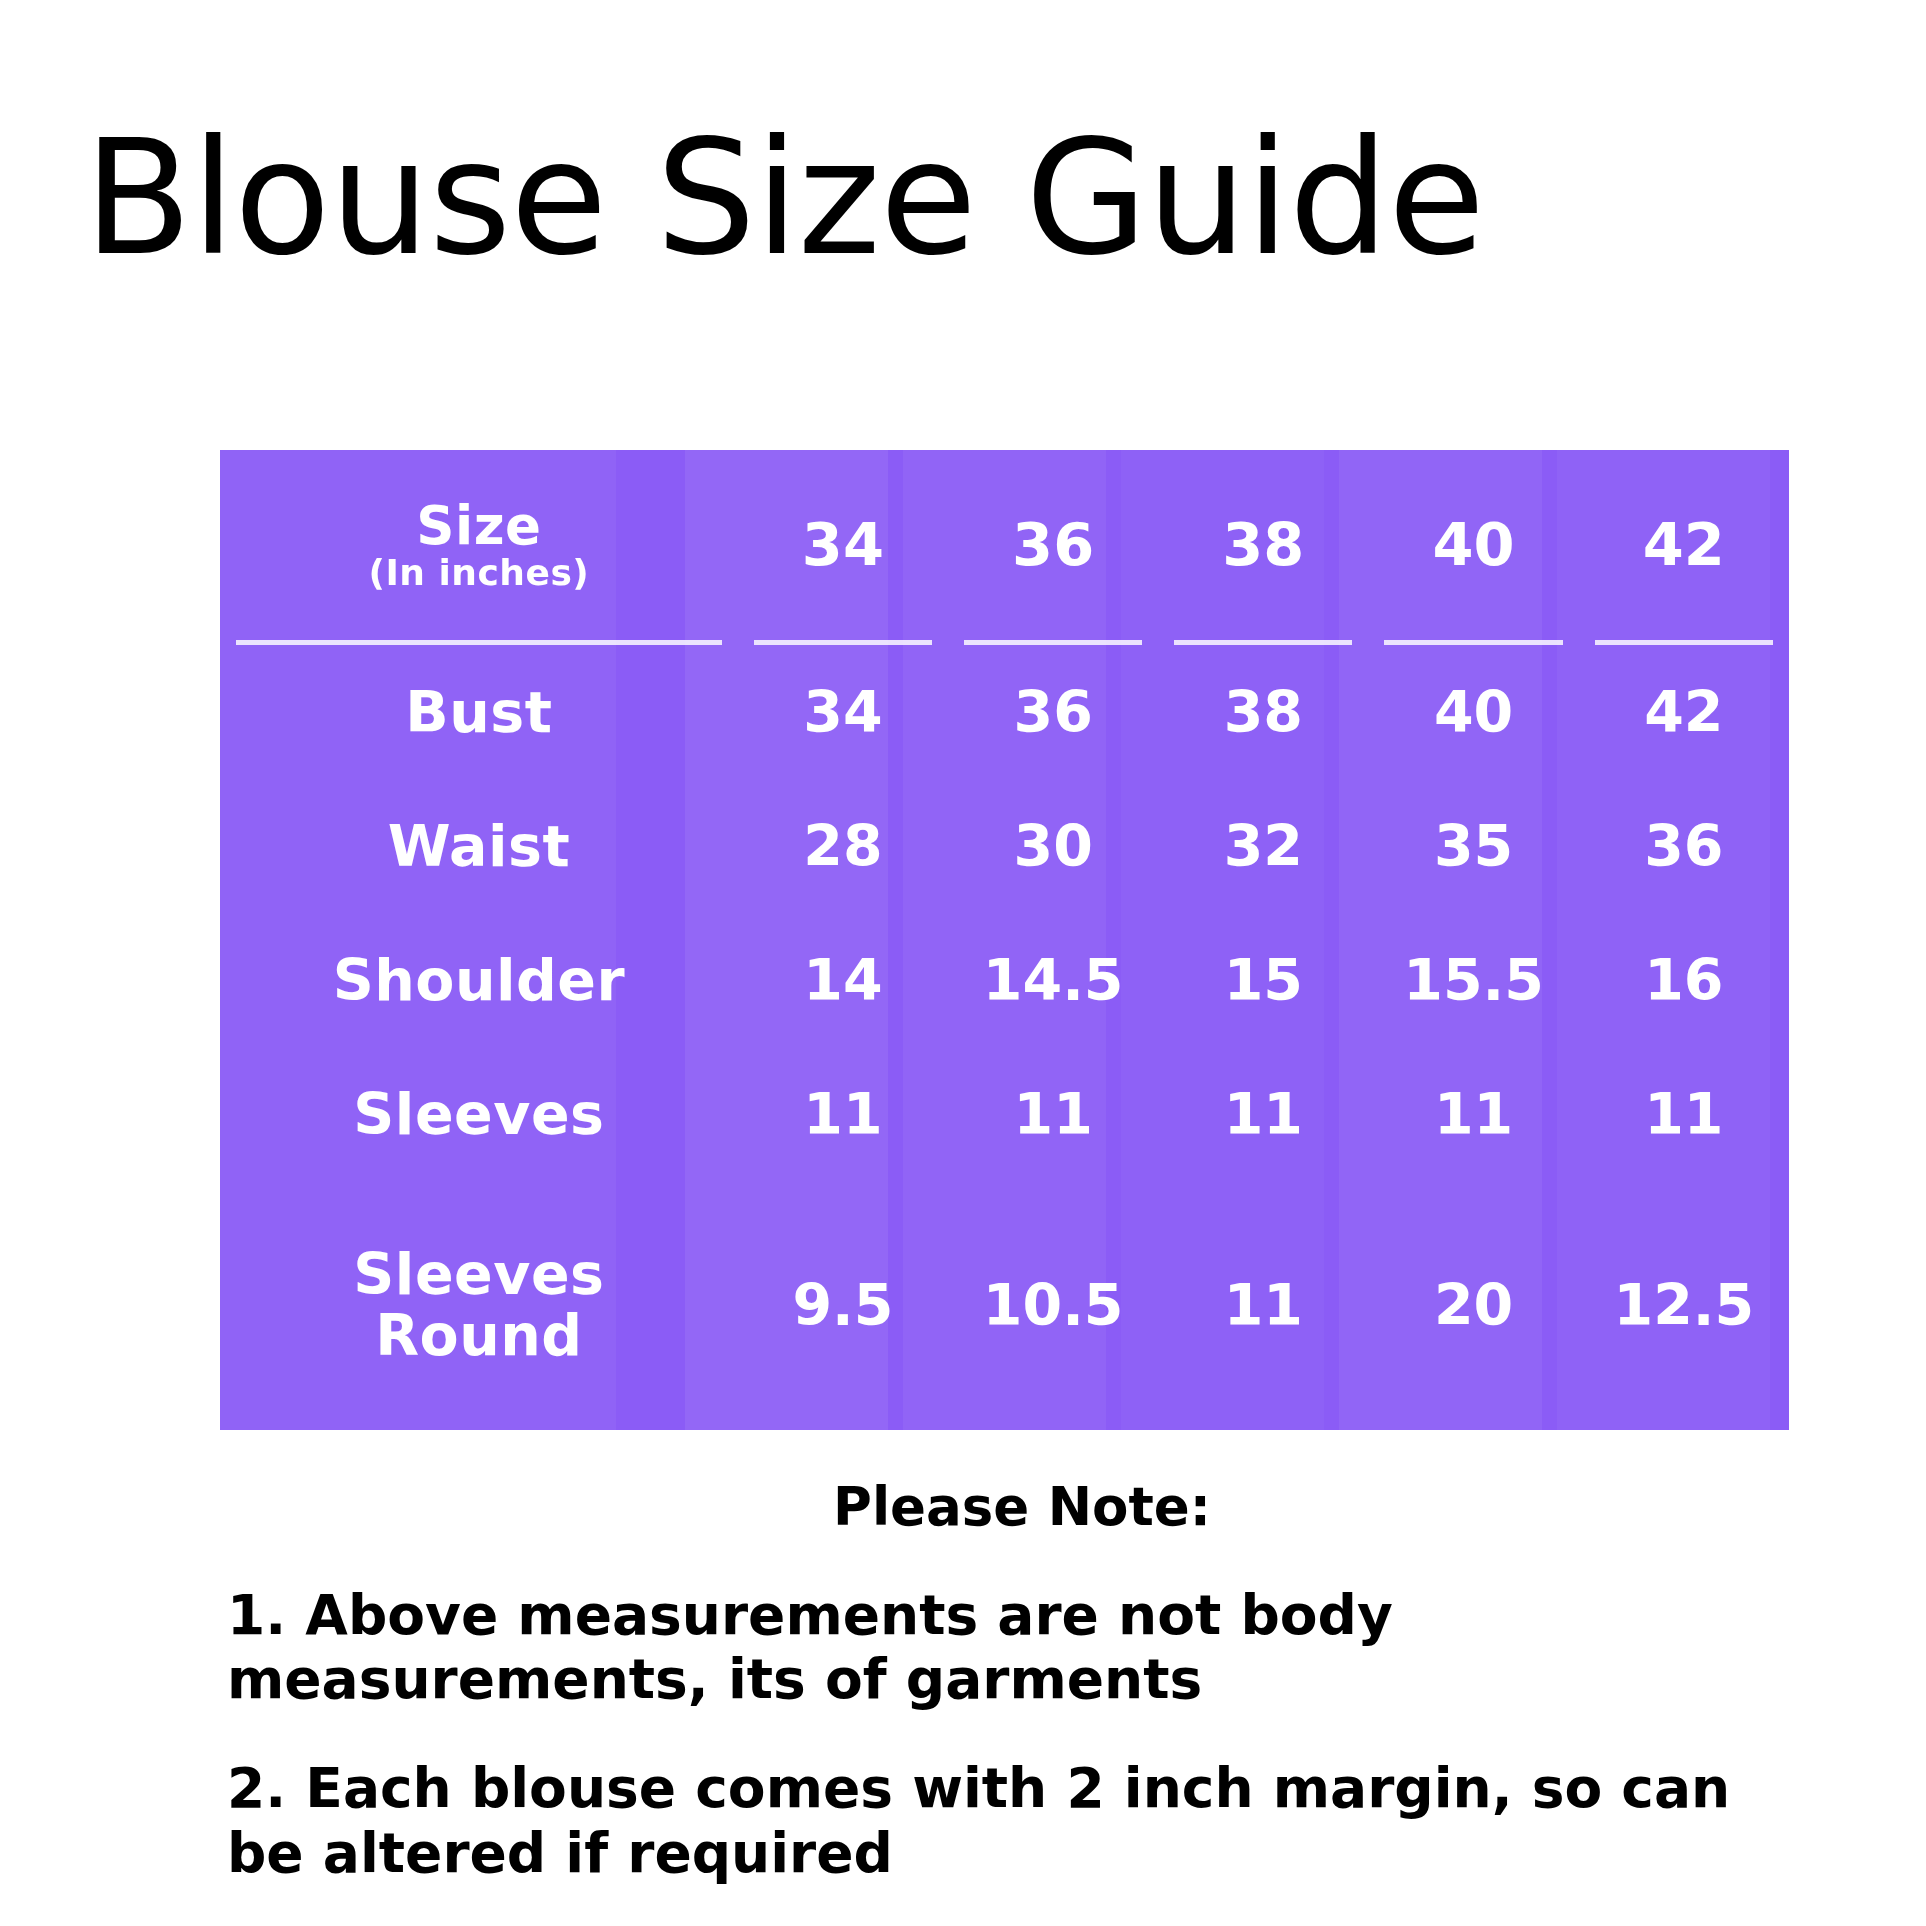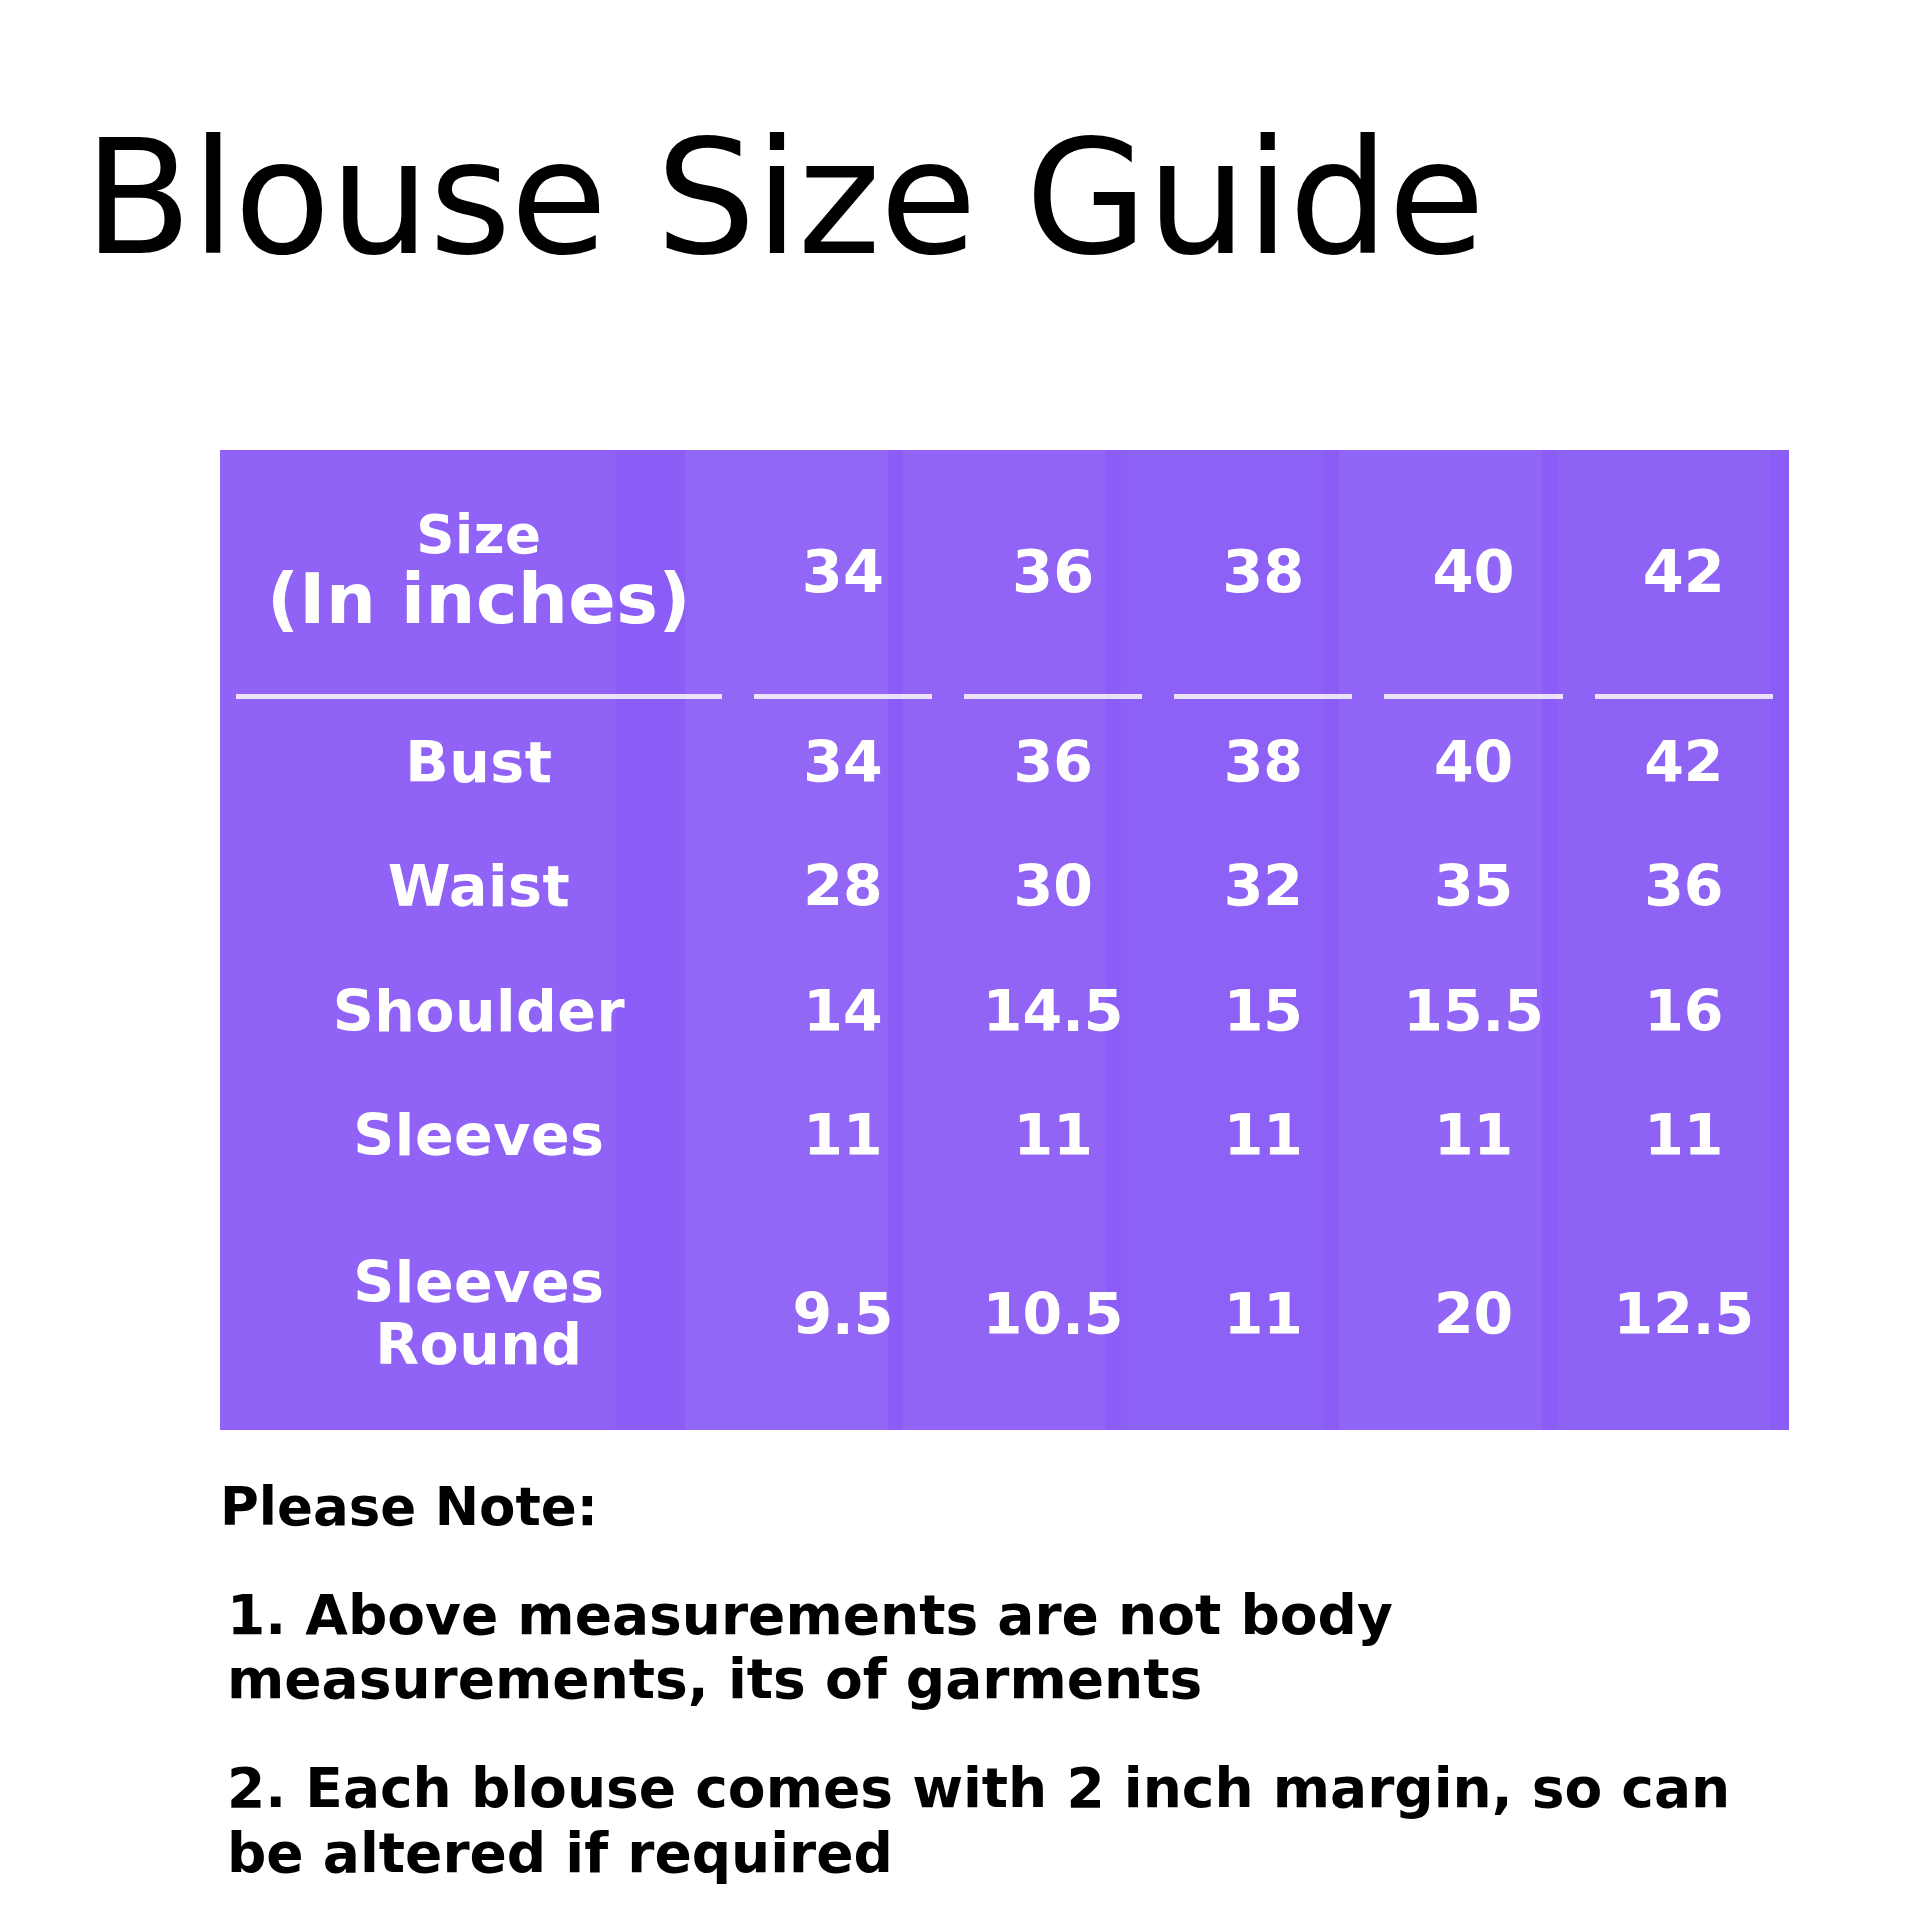--- a/index.html
+++ b/index.html
@@ -82,21 +82,21 @@
   table.size col.label { width: 33%; }
   table.size col.val   { width: 13.4%; }
 
   .hdr-label {
     font-size: 53px;
     line-height: 1.05;
     letter-spacing: 0.5px;
   }
   .hdr-label .sub {
     display: block;
-    font-size: 70px;
+    font-size: 36px;
   }
   .hdr-val {
     font-size: 59px;
   }
   .row-label {
     font-size: 57px;
     letter-spacing: 0.5px;
   }
   .row-label .two-line { display: block; line-height: 1.08; }
   .row-val {
@@ -122,20 +122,21 @@
     top: 1475px;
     width: 1604px;
     font-family: "DejaVu Sans", sans-serif;
     color: #000000;
   }
   .notes .heading {
     font-weight: 700;
     font-size: 53px;
     line-height: 1.2;
     margin-bottom: 44px;
+    text-align: center;
   }
   .notes .note {
     font-weight: 700;
     font-size: 55px;
     line-height: 1.18;
     margin-bottom: 44px;
     margin-left: 7px;
   }
 </style>
 </head>

